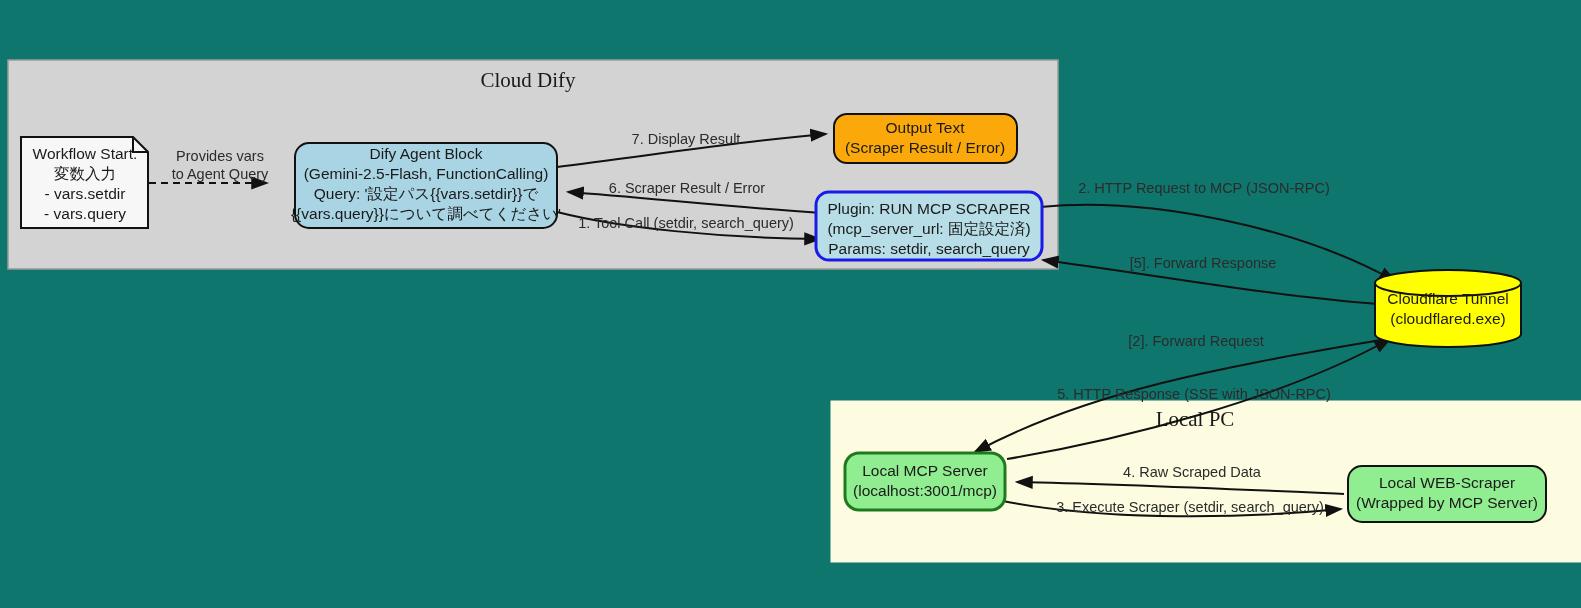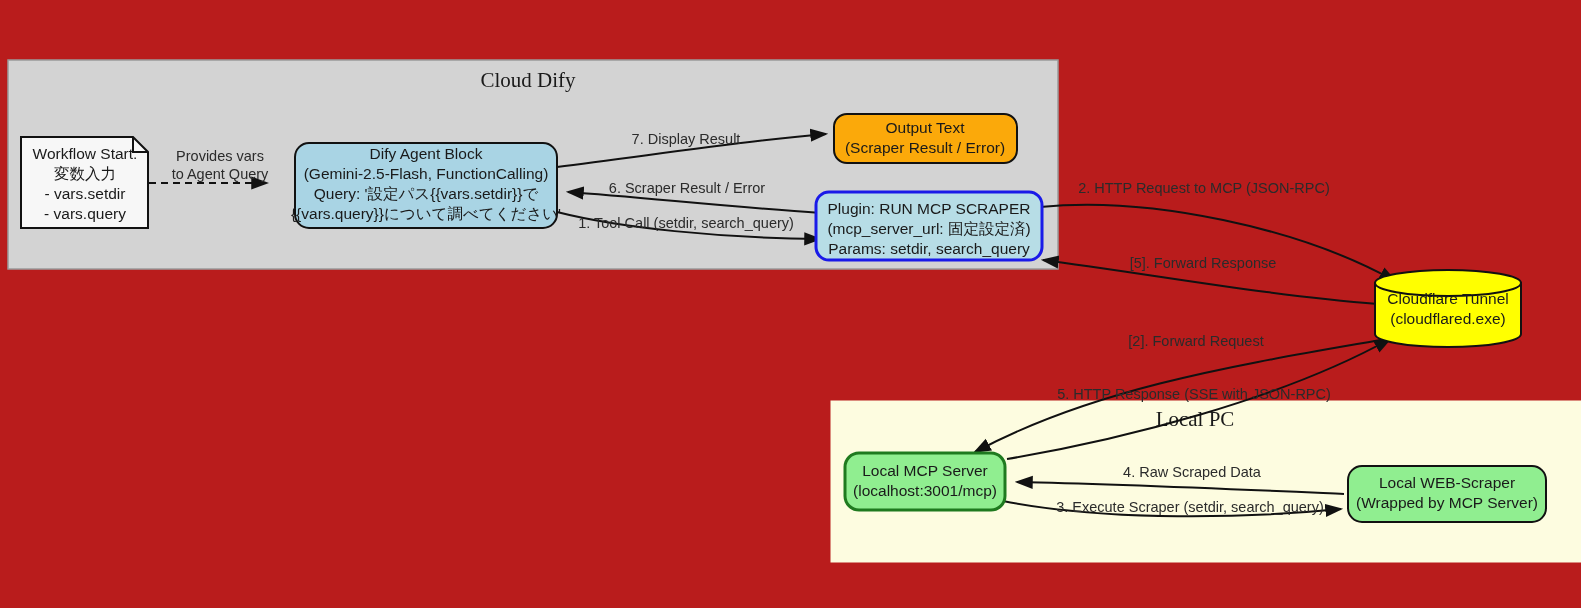--- a/index.html
+++ b/index.html
@@ -4,21 +4,21 @@
 <style>
   html, body {
     margin: 0;
     padding: 0;
     background: #ffffff;
   }
   #canvas {
     position: relative;
     width: 1581px;
     height: 608px;
-    background: #b91c1c;
+    background: #0f766e;
     font-family: "Liberation Sans", sans-serif;
     overflow: hidden;
   }
   svg.diagram {
     position: absolute;
     top: 0;
     left: 0;
     width: 1581px;
     height: 608px;
   }

